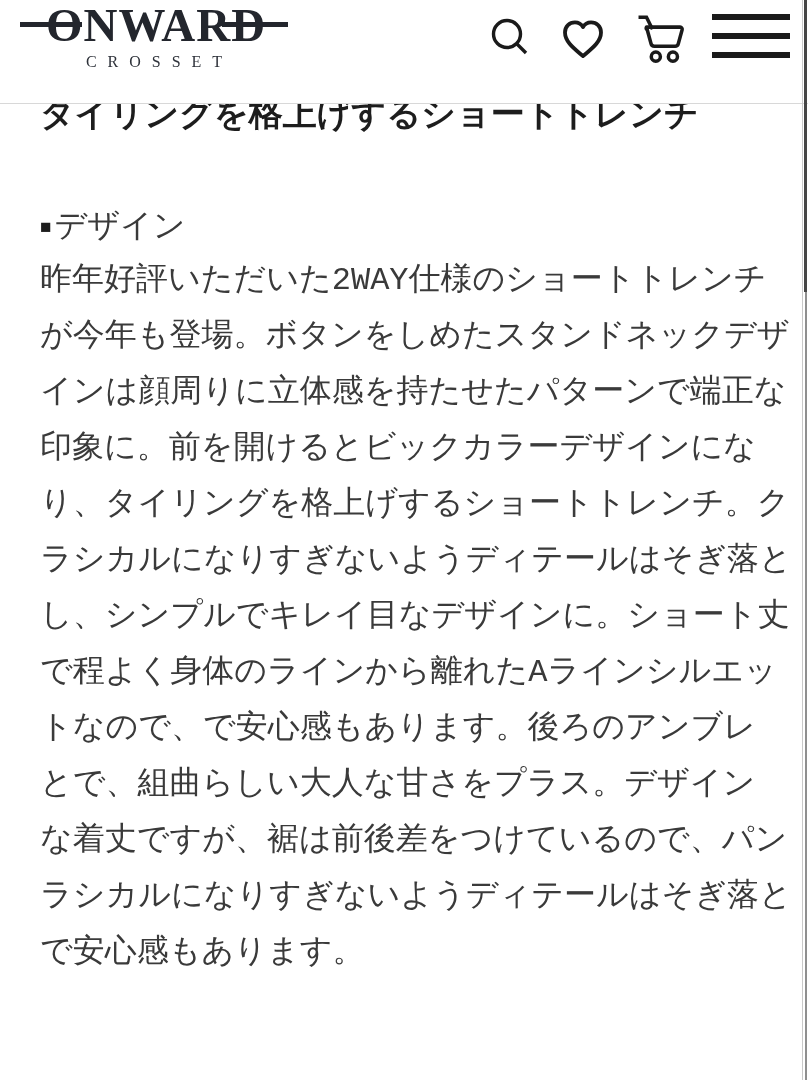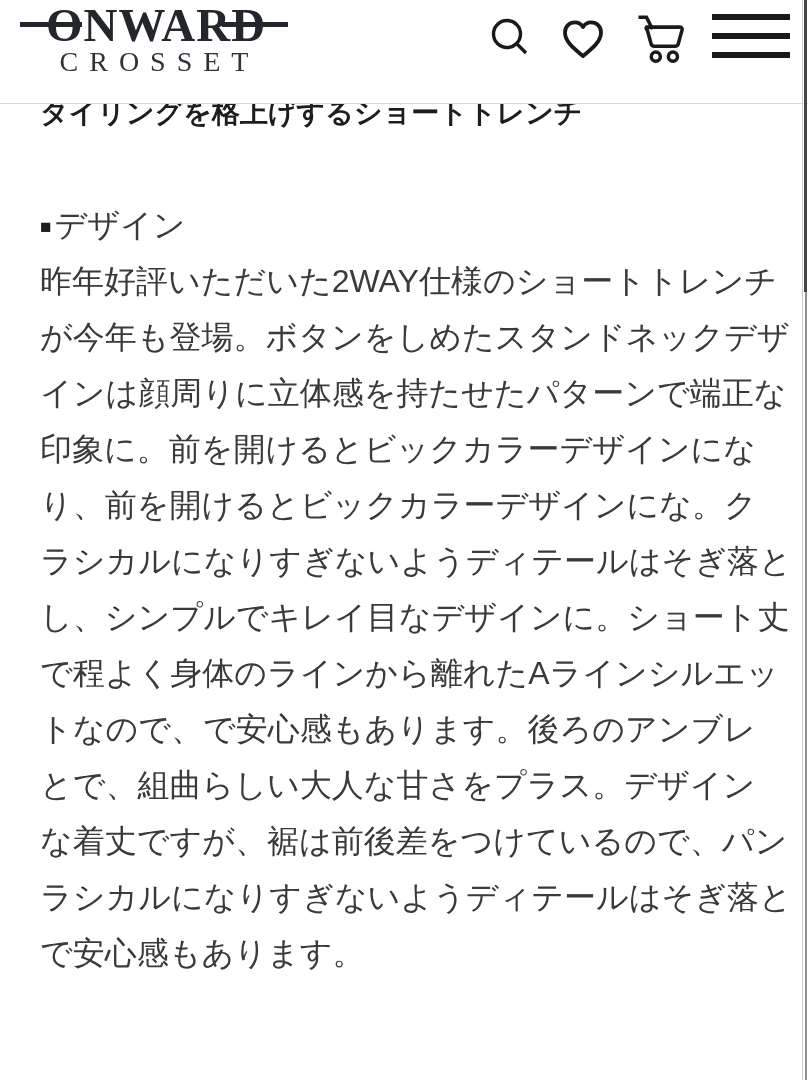--- a/index.html
+++ b/index.html
@@ -41,21 +41,21 @@
     position: absolute;
     height: 5px;
     background: #23262d;
     top: 20px;
   }
   .logo-bar.left  { left: -26px;  width: 62px; }
   .logo-bar.right { right: -26px; width: 66px; }
   .logo-sub {
     display: block;
     font-family: "Liberation Serif", serif;
-    font-size: 28px;
+    font-size: 16px;
     line-height: 24px;
     letter-spacing: 11px;
     padding-left: 11px;
     text-align: center;
     color: #2e323a;
     margin-top: 2px;
   }
 
   
   .header-icons {
@@ -74,21 +74,21 @@
 
   
   .content {
     position: absolute;
     left: 40px; top: 85px;
     width: 752px;
     z-index: 1;
     color: #3a3a3a;
   }
   .clipped-heading {
-    font-size: 28px;
+    font-size: 34px;
     font-weight: 700;
     color: #1d1d1d;
     line-height: 56px;
     height: 56px;
     white-space: nowrap;
     margin: 0 0 56px 0;
   }
   .section-line {
     font-size: 32px;
     line-height: 56px;
@@ -99,20 +99,21 @@
     font-size: 19px;
     vertical-align: 3px;
     margin-right: 3px;
     color: #1d1d1d;
   }
   .body-text .line {
     font-size: 32px;
     line-height: 56px;
     height: 56px;
     white-space: nowrap;
+    font-family: Liberation Mono, monospace;
   }
 
   
   .scroll-track-line {
     position: absolute; left: 802px; top: 0;
     width: 1px; height: 1080px;
     background: #c9c9c9;
     z-index: 20;
   }
   .scroll-thumb {
@@ -175,21 +176,21 @@
 
   <div class="section-line">
     <span class="section-marker">■</span><span>デザイン</span>
   </div>
 
   <div class="body-text">
       <div class="line">昨年好評いただいた2WAY仕様のショートトレンチ</div>
       <div class="line">が今年も登場。ボタンをしめたスタンドネックデザ</div>
       <div class="line">インは顔周りに立体感を持たせたパターンで端正な</div>
       <div class="line">印象に。前を開けるとビックカラーデザインにな</div>
-      <div class="line">り、前を開けるとビックカラーデザインにな。ク</div>
+      <div class="line">り、タイリングを格上げするショートトレンチ。ク</div>
       <div class="line">ラシカルになりすぎないようディテールはそぎ落と</div>
       <div class="line">し、シンプルでキレイ目なデザインに。ショート丈</div>
       <div class="line">で程よく身体のラインから離れたAラインシルエッ</div>
       <div class="line">トなので、で安心感もあります。後ろのアンブレ</div>
       <div class="line">とで、組曲らしい大人な甘さをプラス。デザイン</div>
       <div class="line">な着丈ですが、裾は前後差をつけているので、パン</div>
       <div class="line">ラシカルになりすぎないようディテールはそぎ落と</div>
       <div class="line">で安心感もあります。</div>
     </div>
 </main>

